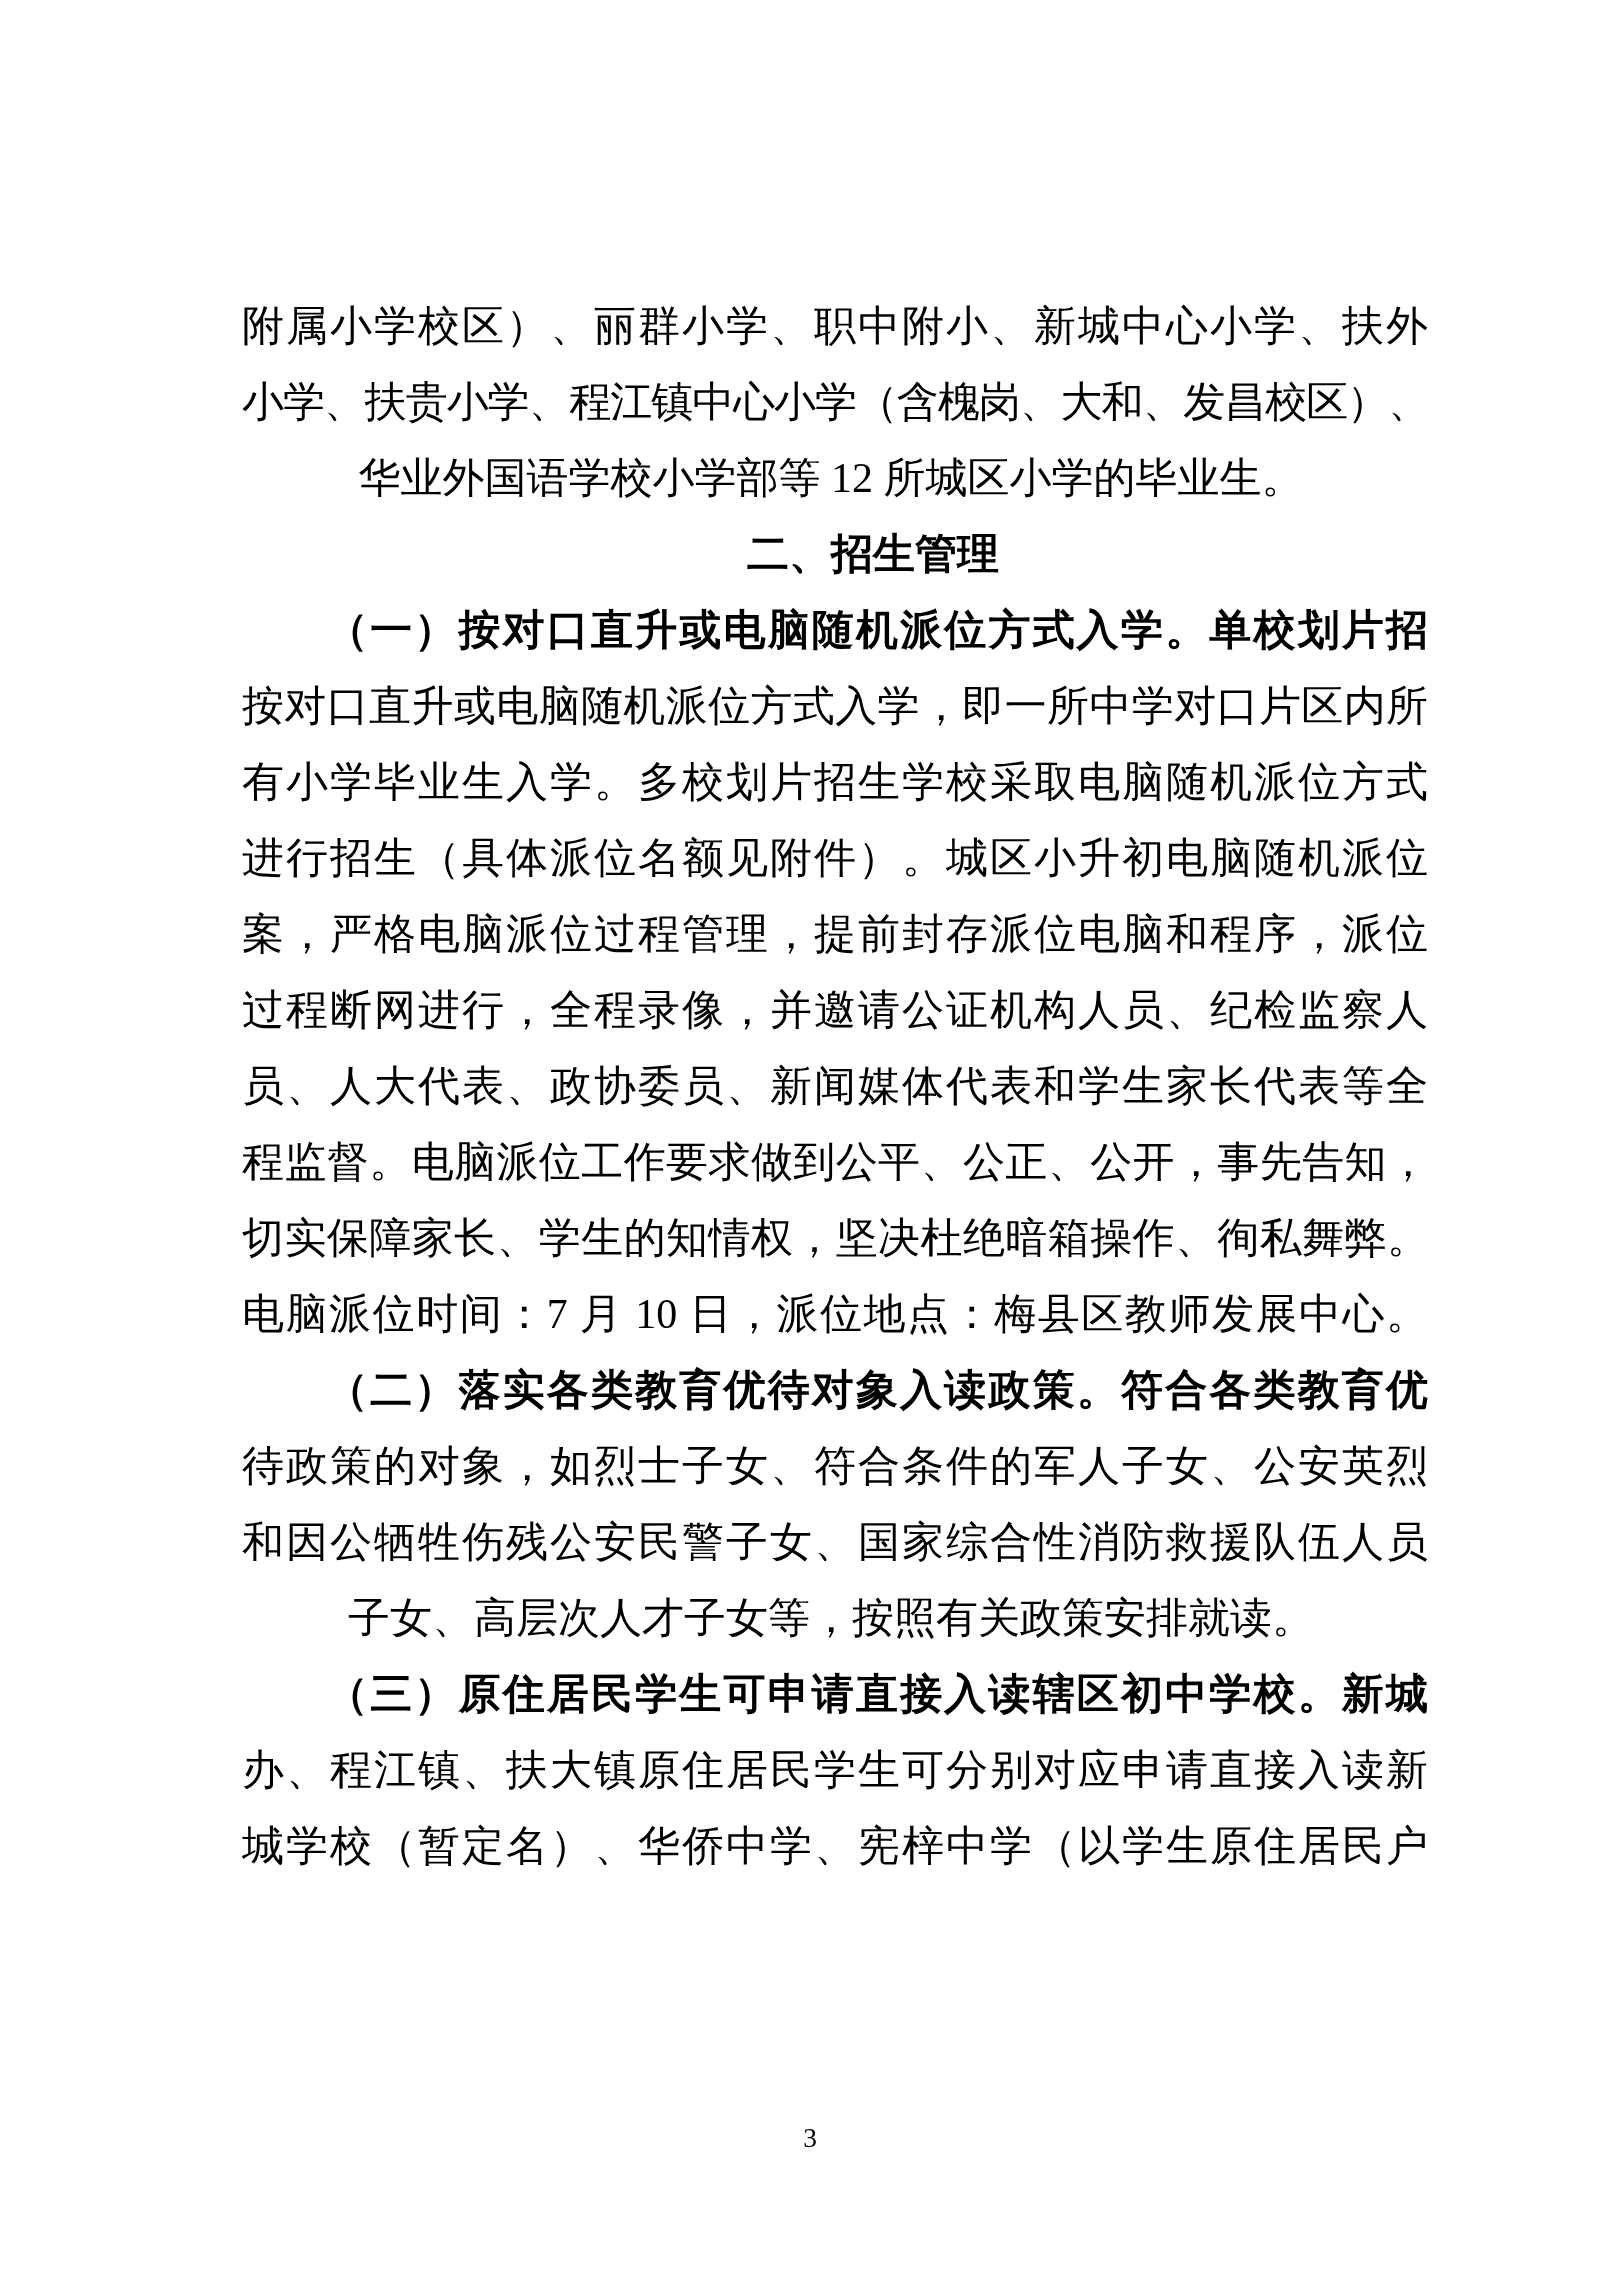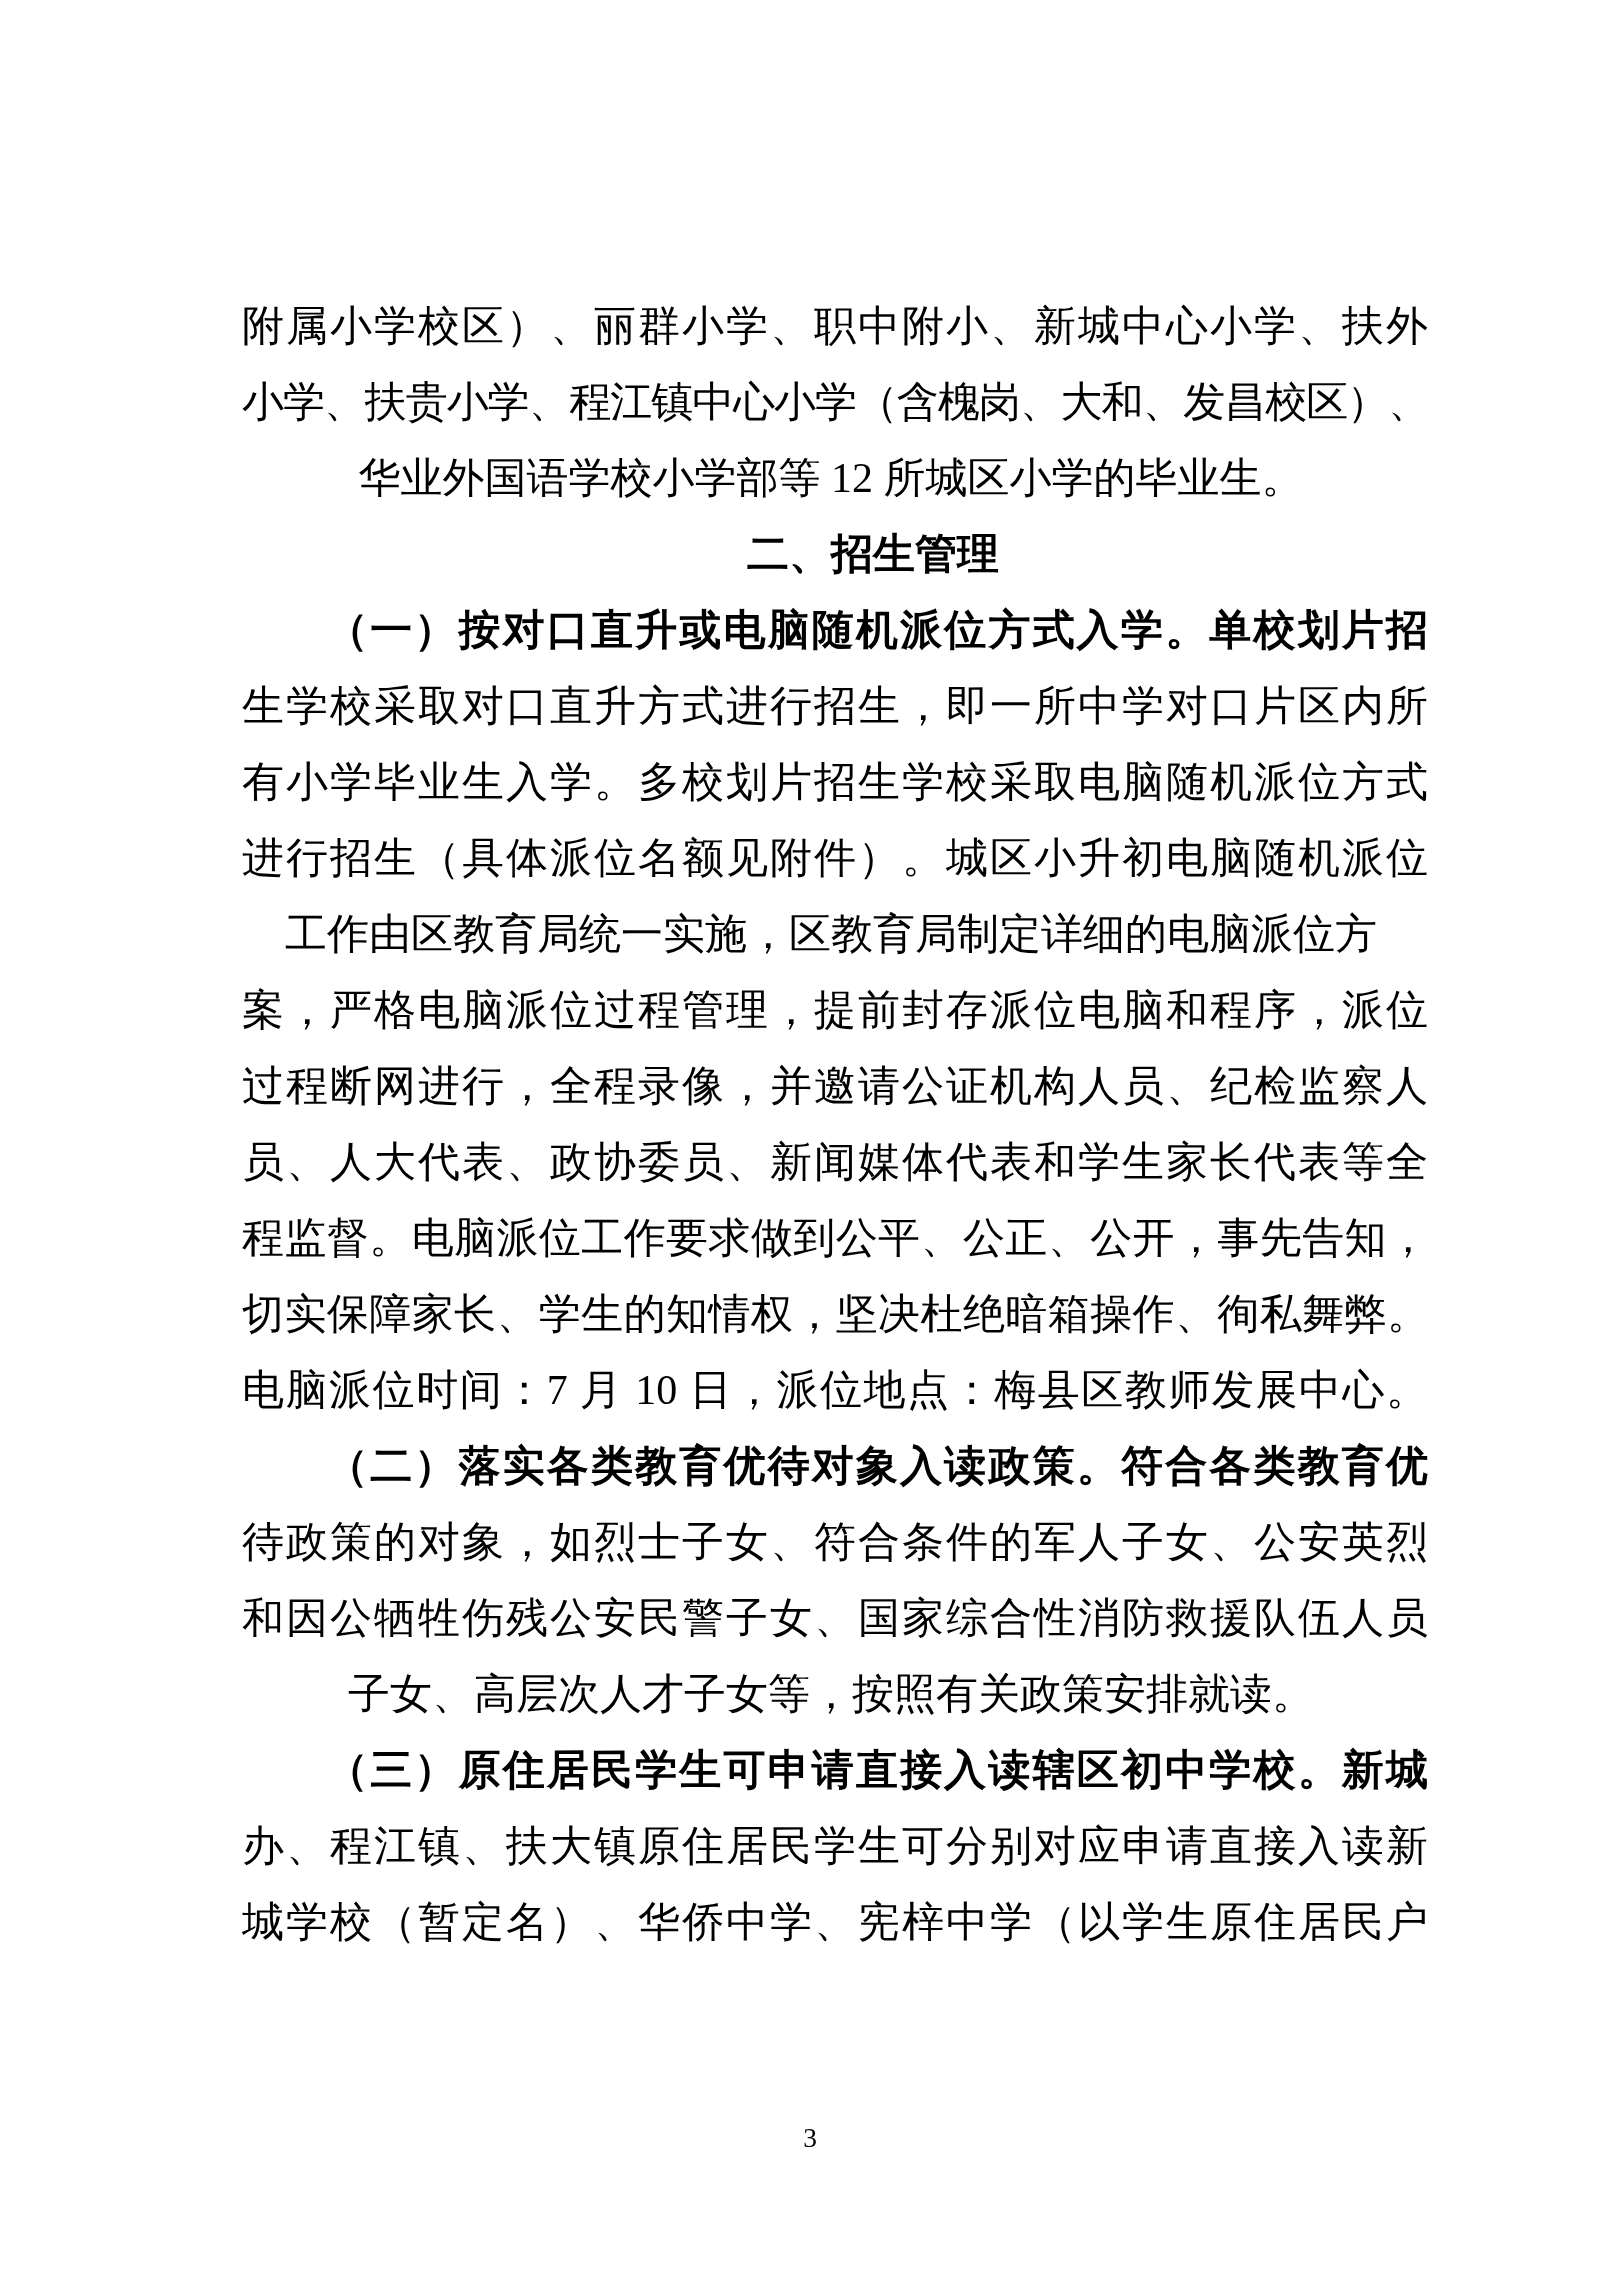--- a/index.html
+++ b/index.html
@@ -65,24 +65,23 @@
 </head>
 <body>
 
 <div class="page">
   <div class="content">
     <div class="line j">附属小学校区）、丽群小学、职中附小、新城中心小学、扶外</div>
     <div class="line j tight">小学、扶贵小学、程江镇中心小学（含槐岗、大和、发昌校区）、</div>
     <div class="line">华业外国语学校小学部等 12 所城区小学的毕业生。</div>
     <div class="line head">二、招生管理</div>
     <div class="line j ind">（一）按对口直升或电脑随机派位方式入学。单校划片招</div>
-    <div class="line j">生学校采取对口直升方式进行招生，即一所中学对口片区内所</div>
+    <div class="line j">按对口直升或电脑随机派位方式入学，即一所中学对口片区内所</div>
     <div class="line j">有小学毕业生入学。多校划片招生学校采取电脑随机派位方式</div>
     <div class="line j">进行招生（具体派位名额见附件）。城区小升初电脑随机派位</div>
-    <div class="line">工作由区教育局统一实施，区教育局制定详细的电脑派位方</div>
     <div class="line j">案，严格电脑派位过程管理，提前封存派位电脑和程序，派位</div>
     <div class="line j">过程断网进行，全程录像，并邀请公证机构人员、纪检监察人</div>
     <div class="line j">员、人大代表、政协委员、新闻媒体代表和学生家长代表等全</div>
     <div class="line j snug">程监督。电脑派位工作要求做到公平、公正、公开，事先告知，</div>
     <div class="line j snug">切实保障家长、学生的知情权，坚决杜绝暗箱操作、徇私舞弊。</div>
     <div class="line j">电脑派位时间：7 月 10 日，派位地点：梅县区教师发展中心。</div>
     <div class="line j ind">（二）落实各类教育优待对象入读政策。符合各类教育优</div>
     <div class="line j">待政策的对象，如烈士子女、符合条件的军人子女、公安英烈</div>
     <div class="line j">和因公牺牲伤残公安民警子女、国家综合性消防救援队伍人员</div>
     <div class="line">子女、高层次人才子女等，按照有关政策安排就读。</div>

